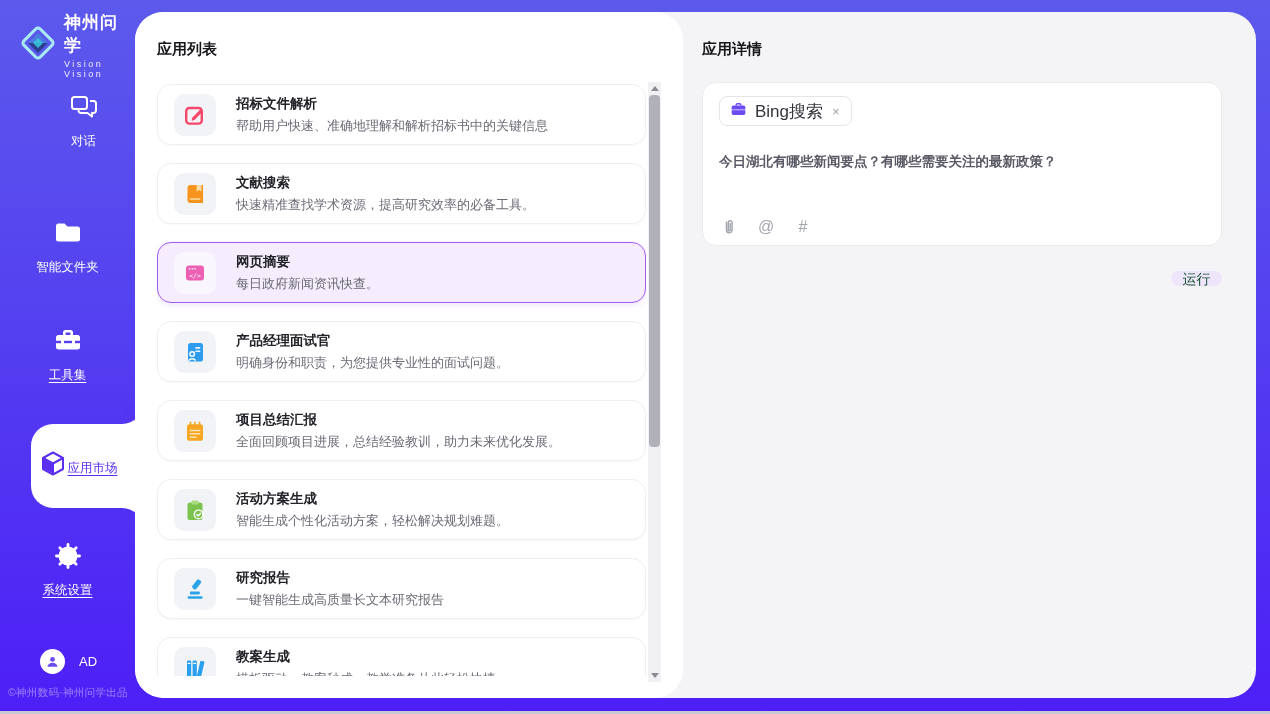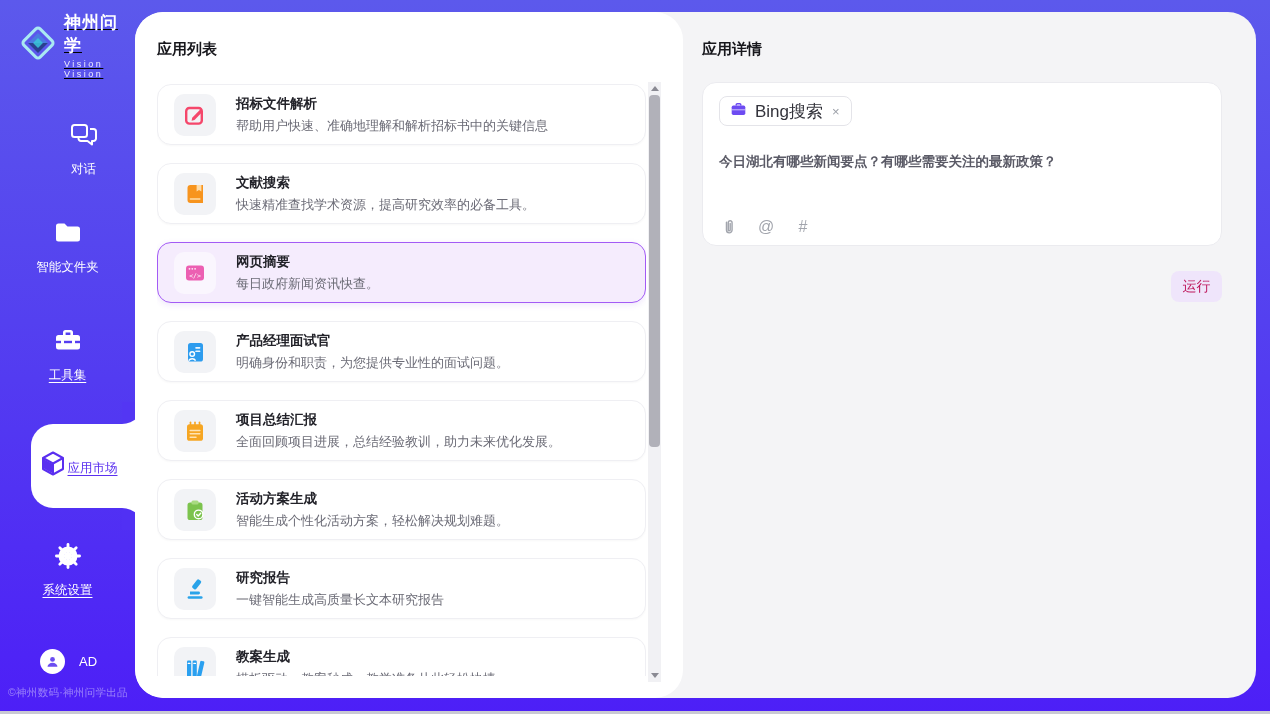--- a/index.html
+++ b/index.html
@@ -5,27 +5,27 @@
   * { margin:0; padding:0; box-sizing:border-box; }
   html,body { width:1270px; height:714px; overflow:hidden; }
   body { font-family:"Liberation Sans","DejaVu Sans",sans-serif; }
 
   .stage { position:absolute; inset:0; width:1270px; height:714px;
            background:linear-gradient(180deg,#5C59EC 0%,#5440F0 45%,#4D1FF7 100%); }
   .bottom-strip { position:absolute; left:0; bottom:0; width:100%; height:3px; background:#C9C9D3; }
 
   
   .sidebar { position:absolute; left:0; top:0; width:135px; height:714px; }
-  .logo { position:absolute; left:18px; top:11px; display:flex; align-items:center; gap:6px;text-decoration:underline; }
+  .logo { position:absolute; left:18px; top:11px; display:flex; align-items:center; gap:6px; }
   .logo-txt .cn { color:#fff; font-size:17px; font-weight:700; letter-spacing:1px; }
   .logo-txt .en { color:rgba(255,255,255,.9); font-size:9px; letter-spacing:2.5px; margin-top:2px; }
   .nav-item { position:absolute; left:0; width:135px; display:flex; flex-direction:column; align-items:center; cursor:pointer; }
   .nav-item .lbl { color:#fff; font-size:12.5px; margin-top:7px; }
   .nav-item .lbl.u { text-decoration:underline; text-underline-offset:3px; }
-  .n1 { top:120px;padding-left:32px; } .n2 { top:218px; } .n3 { top:326px; } .n5 { top:541px; }
+  .n1 { top:92px;padding-left:32px; } .n2 { top:218px; } .n3 { top:326px; } .n5 { top:541px; }
 
   .bubble { position:absolute; left:31px; top:424px; width:113px; height:84px; background:#fff;
             border-radius:22px 0 0 22px; display:flex; flex-direction:row; align-items:center;
             justify-content:center; padding-right:20px; cursor:pointer; }
   .bubble .lbl { color:#5A2FF0; font-size:12.5px; margin-top:5px; text-decoration:underline; text-underline-offset:3px; }
   .fillet { position:absolute; right:0; width:22px; height:22px; background:#fff; }
   .fillet.ft { top:-22px; } .fillet.fb { bottom:-22px; }
   .fillet.ft::after { content:''; position:absolute; inset:0; background:#5336F3; border-bottom-right-radius:22px; }
   .fillet.fb::after { content:''; position:absolute; inset:0; background:#5130F4; border-top-right-radius:22px; }
 
@@ -69,22 +69,22 @@
   .detail-card { position:absolute; left:19px; top:70px; width:520px; height:164px; background:#fff;
                  border:1px solid #EBEBEF; border-radius:14px; }
   .chip { position:absolute; left:16px; top:13px; height:30px; display:inline-flex; align-items:center; gap:8px;
           padding:0 10px; background:#fff; border:1px solid #E4E4E9; border-radius:8px; cursor:pointer; }
   .chip-label { font-size:17px; color:#33333B; }
   .chip-close { font-size:13px; color:#9CA0A8; cursor:pointer; line-height:1; padding:0 1px; }
   .query { position:absolute; left:16px; right:16px; top:69px; font-size:13.5px; color:#5A5A66; line-height:1.45; cursor:text;font-weight:bold; }
   .attach-row { position:absolute; left:16px; top:134px; display:flex; align-items:center; gap:17px; }
   .attach-btn { width:20px; height:20px; display:flex; align-items:center; justify-content:center;
                 color:#A2A5AD; font-size:16px; cursor:pointer; }
-  .run-btn { position:absolute; left:488px; top:259px; width:51px; height:31px; background:#EFE5FB;
-             color:#be185d; font-size:14px; border:none; border-radius:8px; cursor:pointer;
+  .run-btn { position:absolute; left:488px; top:259px; width:51px; height:15px; background:#EFE5FB;
+             color:#14532d; font-size:14px; border:none; border-radius:8px; cursor:pointer;
              font-family:inherit; }
 </style>
 </head>
 <body>
 
 <div class="stage">
 
   <aside class="sidebar">
     <div class="logo">
       <span>

